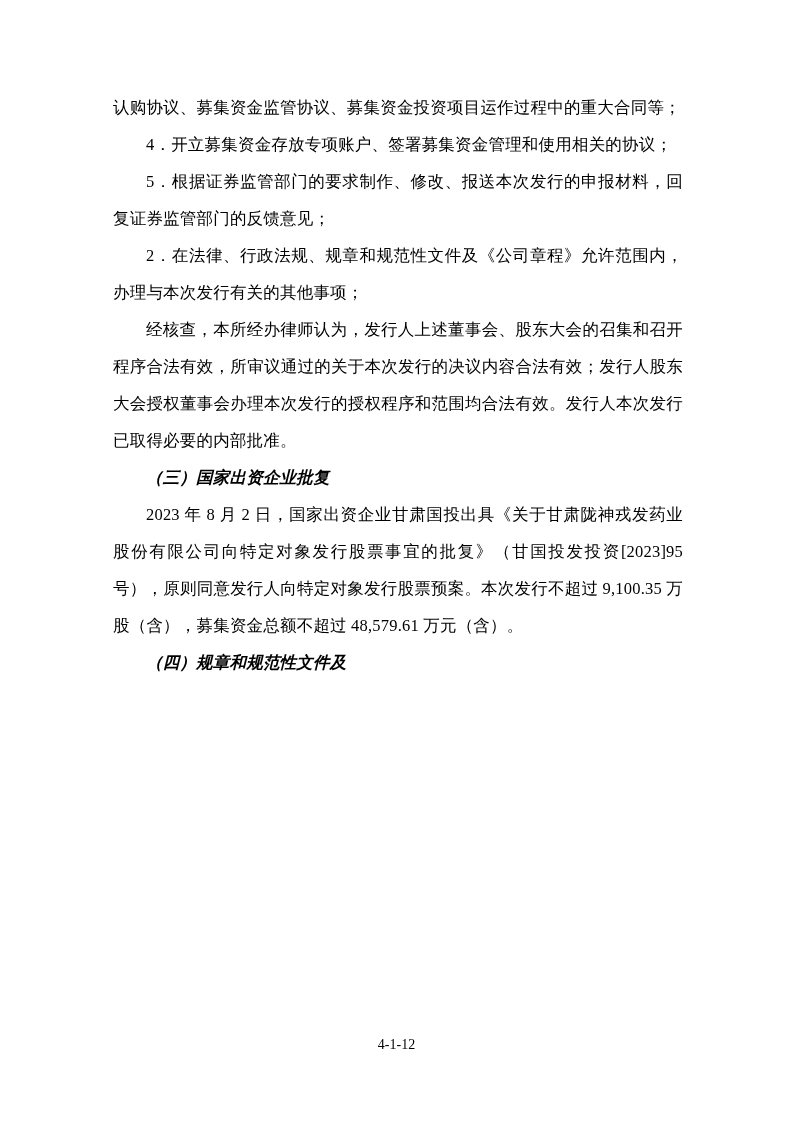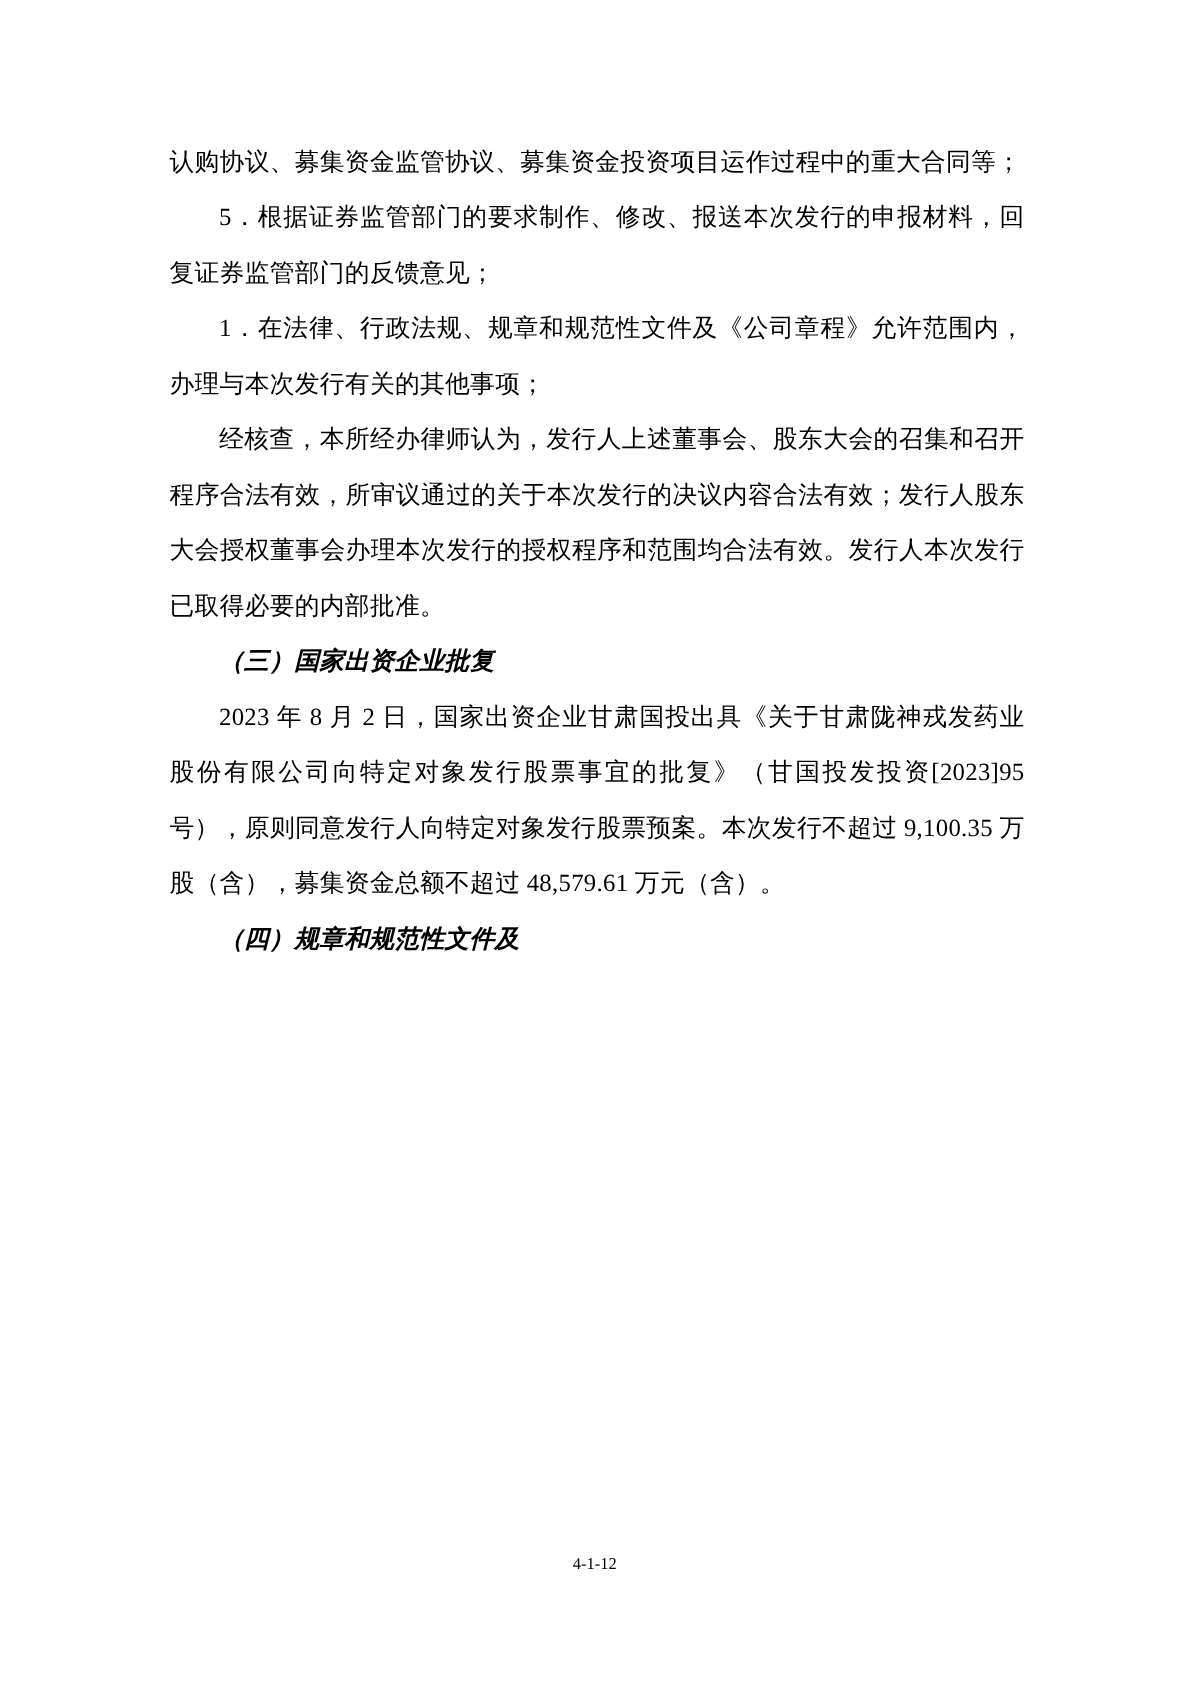--- a/index.html
+++ b/index.html
@@ -44,31 +44,32 @@
     text-indent: 33px;
     font-weight: bold;
     font-style: italic;
   }
   .footer {
     position: absolute;
     left: 0;
     top: 1036px;
     width: 793px;
     text-align: center;
-    font-size: 11px;
+    font-size: 14px;
     font-family: "Liberation Serif", "DejaVu Serif", serif;
   }
 </style>
 </head>
 <body>
 
 <div class="page">
   <div class="content">
     <p class="plain">认购协议、募集资金监管协议、募集资金投资项目运作过程中的重大合同等；</p>
+    <p class="indent">4．开立募集资金存放专项账户、签署募集资金管理和使用相关的协议；</p>
     <p class="indent">5．根据证券监管部门的要求制作、修改、报送本次发行的申报材料，回复证券监管部门的反馈意见；</p>
-    <p class="indent">1．在法律、行政法规、规章和规范性文件及《公司章程》允许范围内，办理与本次发行有关的其他事项；</p>
+    <p class="indent">2．在法律、行政法规、规章和规范性文件及《公司章程》允许范围内，办理与本次发行有关的其他事项；</p>
     <p class="indent">经核查，本所经办律师认为，发行人上述董事会、股东大会的召集和召开程序合法有效，所审议通过的关于本次发行的决议内容合法有效；发行人股东大会授权董事会办理本次发行的授权程序和范围均合法有效。发行人本次发行已取得必要的内部批准。</p>
     <p class="heading">（三）国家出资企业批复</p>
     <p class="indent">2023 年 8 月 2 日，国家出资企业甘肃国投出具《关于甘肃陇神戎发药业股份有限公司向特定对象发行股票事宜的批复》（甘国投发投资[2023]95 号），原则同意发行人向特定对象发行股票预案。本次发行不超过 9,100.35 万股（含），募集资金总额不超过 48,579.61 万元（含）。</p>
     <p class="heading">（四）规章和规范性文件及</p>
   </div>
   <div class="footer">4-1-12</div>
 </div>
 
 </body></html>

